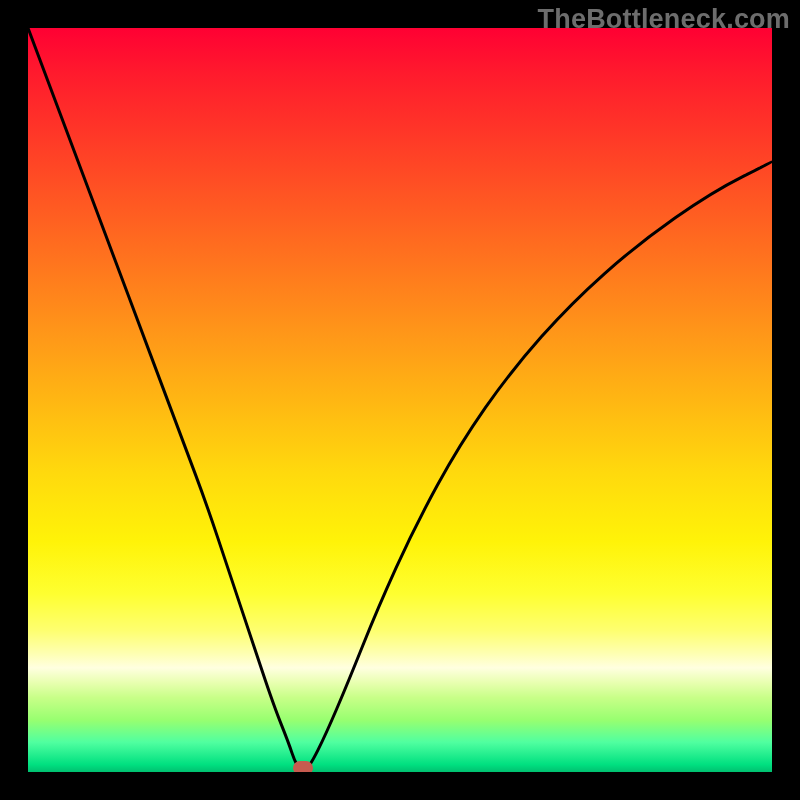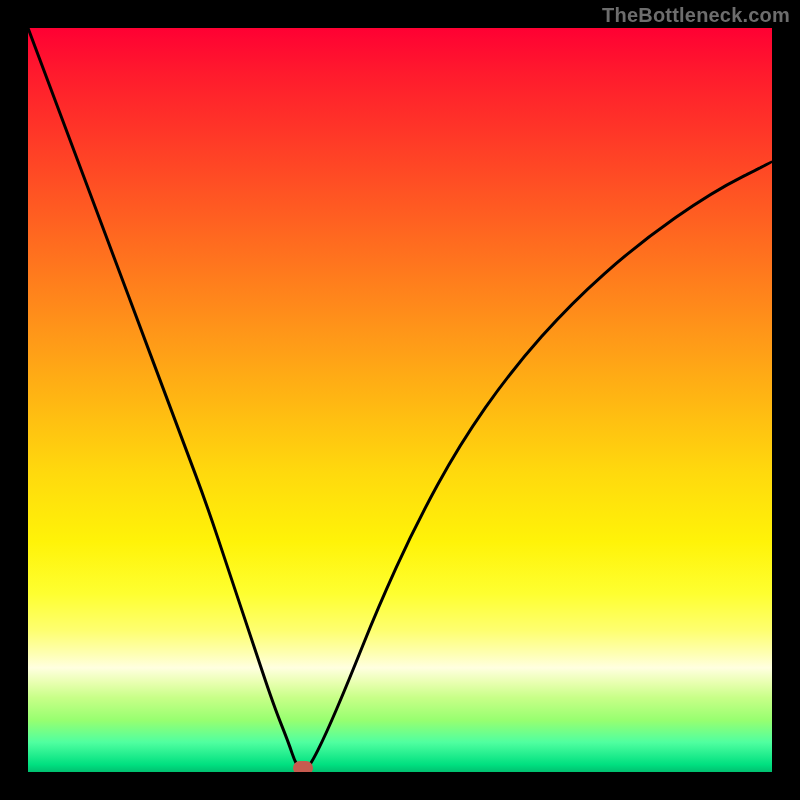--- a/index.html
+++ b/index.html
@@ -34,21 +34,21 @@
       #50ffa0 96%,
       #00e080 99%,
       #00c070 100%
     );
   }
   .watermark {
     position: absolute;
     top: 4px;
     right: 10px;
     font-family: Arial, Helvetica, sans-serif;
-    font-size: 20px;
+    font-size: 27px;
     font-weight: 600;
     color: #6d6d6d;
     letter-spacing: 0.2px;
     user-select: none;
     margin-left: 40px;
   }
   .curve-holder {
     position: absolute;
     left: 0; top: 0;
     width: 744px; height: 744px;

